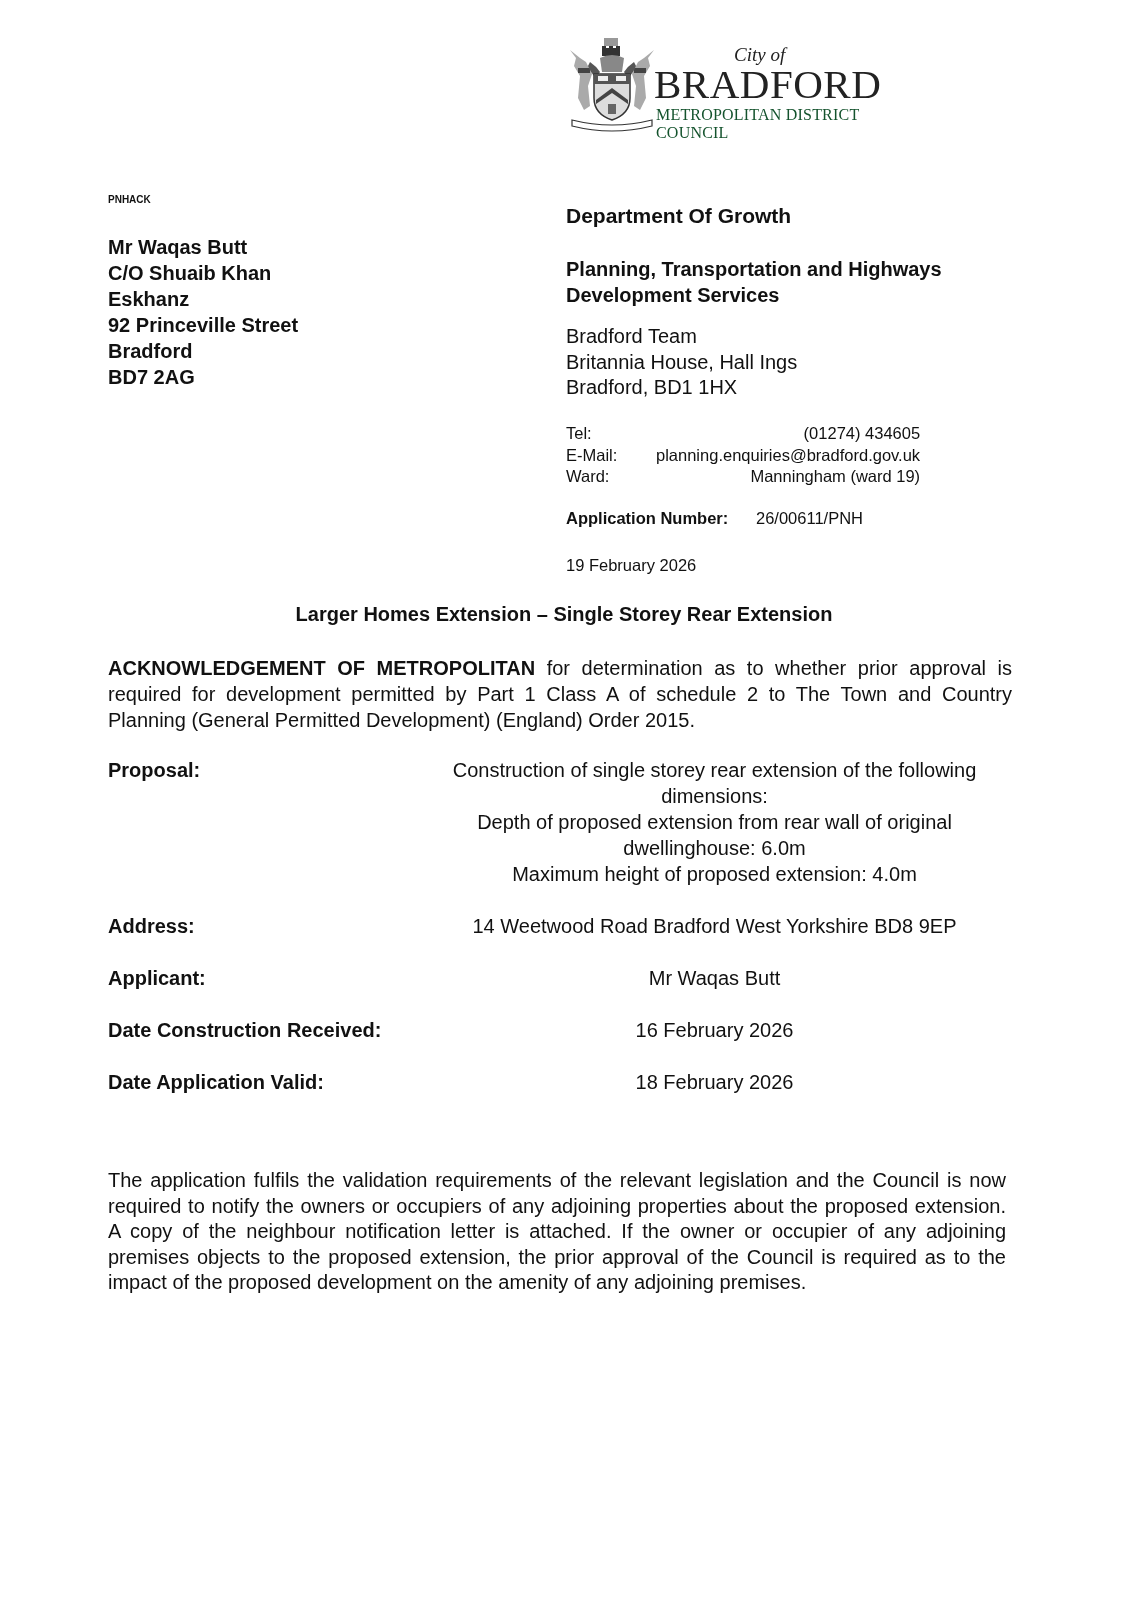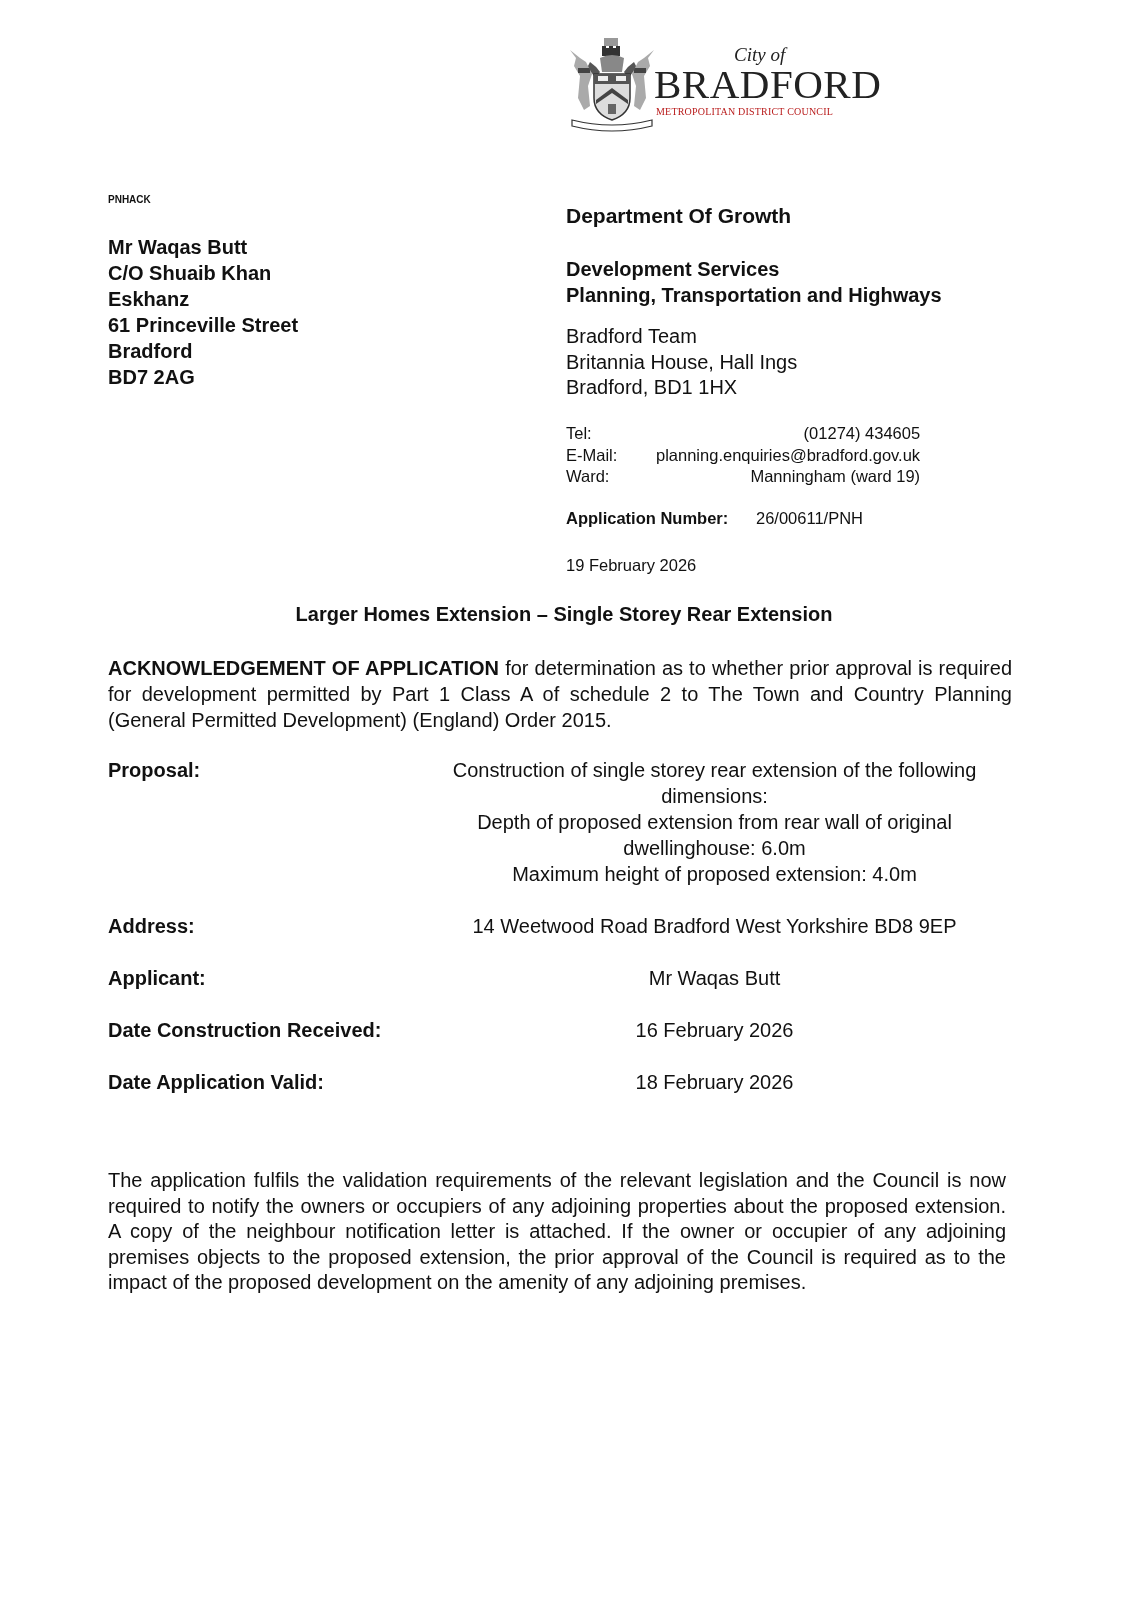--- a/index.html
+++ b/index.html
@@ -15,21 +15,21 @@
     position: absolute; left: 168px; top: 10px;
     font-family: "Liberation Serif", serif; font-style: italic; font-size: 19px; color: #222;
   }
   .bradford {
     position: absolute; left: 88px; top: 28px;
     font-family: "Liberation Serif", serif; font-size: 41px; letter-spacing: 0.5px; color: #222;
     line-height: 44px;
   }
   .mdc {
     position: absolute; left: 90px; top: 72px;
-    font-family: "Liberation Serif", serif; font-size: 10px; letter-spacing: 0.2px; color: #b91c1c;
+    font-family: "Liberation Serif", serif; font-size: 16px; letter-spacing: 0.2px; color: #14532d;
   }
   .ref { left: 108px; top: 194px; font-size: 10px; font-weight: bold; }
   .recipient { left: 108px; top: 234px; font-size: 20px; font-weight: bold; line-height: 26px; }
   .recipient div { white-space: nowrap; }
   .dept { left: 566px; top: 204px; font-size: 21px; font-weight: bold; }
   .service { left: 566px; top: 256px; font-size: 20px; font-weight: bold; line-height: 26px; }
   .office { left: 566px; top: 324px; font-size: 20px; line-height: 25.5px; }
   .contacts { left: 566px; top: 423px; font-size: 16.5px; line-height: 21.5px; }
   .contacts .row { display: flex; justify-content: space-between; }
   .contacts .lbl { width: 90px; }
@@ -89,29 +89,29 @@
   <div class="bradford">BRADFORD</div>
   <div class="mdc">METROPOLITAN DISTRICT COUNCIL</div>
 </div>
 
 <div class="abs ref">PNHACK</div>
 
 <div class="abs recipient">
   <div>Mr Waqas Butt</div>
   <div>C/O Shuaib Khan</div>
   <div>Eskhanz</div>
-  <div>61 Princeville Street</div>
+  <div>92 Princeville Street</div>
   <div>Bradford</div>
   <div>BD7 2AG</div>
 </div>
 
 <div class="abs dept">Department Of Growth</div>
 <div class="abs service">
+  <div>Planning, Transportation and Highways</div>
   <div>Development Services</div>
-  <div>Planning, Transportation and Highways</div>
 </div>
 <div class="abs office">
   <div>Bradford Team</div>
   <div>Britannia House, Hall Ings</div>
   <div>Bradford, BD1 1HX</div>
 </div>
 <div class="abs contacts">
   <div class="row">
     <span class="lbl">Tel:</span>
     <span>(01274) 434605</span>
@@ -126,21 +126,21 @@
   </div>
 </div>
 <div class="abs appnum">
   <span class="lbl">Application Number:</span>
   <span>26/00611/PNH</span>
 </div>
 <div class="abs letter-date">19 February 2026</div>
 
 <div class="abs title">Larger Homes Extension – Single Storey Rear Extension</div>
 
-<div class="abs intro"><b>ACKNOWLEDGEMENT OF APPLICATION</b><span> for determination as to whether prior approval is required for development permitted by Part 1 Class A of schedule 2 to The Town and Country Planning (General Permitted Development) (England) Order 2015.</span></div>
+<div class="abs intro"><b>ACKNOWLEDGEMENT OF METROPOLITAN</b><span> for determination as to whether prior approval is required for development permitted by Part 1 Class A of schedule 2 to The Town and Country Planning (General Permitted Development) (England) Order 2015.</span></div>
 
 <div class="abs details">
   <div class="row">
     <div class="lbl">Proposal:</div>
     <div class="val">
       <div>Construction of single storey rear extension of the following dimensions:</div>
       <div>Depth of proposed extension from rear wall of original dwellinghouse: 6.0m</div>
       <div>Maximum height of proposed extension: 4.0m</div>
     </div>
   </div>

